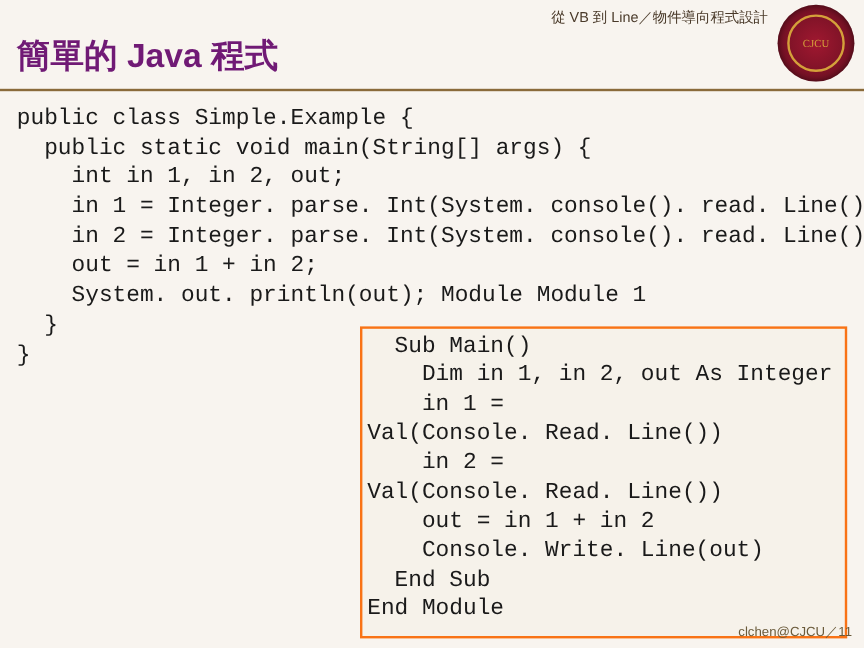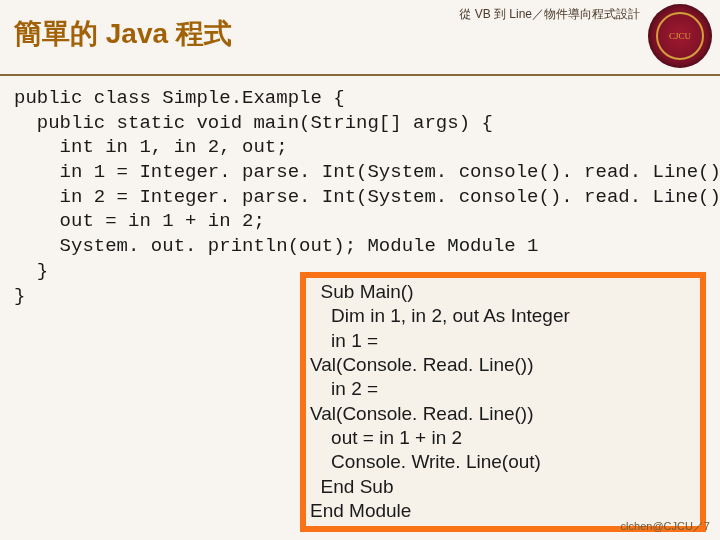--- a/index.html
+++ b/index.html
@@ -21,39 +21,39 @@
     box-shadow: inset 0 0 6px rgba(0,0,0,0.5);
     font-family: Liberation Serif, serif;
   }
   .logo-inner {
     width: 48px; height: 48px; border-radius: 50%;
     border: 2px solid #d4a03a;
     display:flex; align-items:center; justify-content:center;
     color:#d4a03a; font-size:9px; text-align:center;
   }
   .title {
-    position: absolute; top: 15px; left: 14px;
-    font-size: 28px; font-weight: bold; color: #a16207;
+    position: absolute; top: 28px; left: 14px;
+    font-size: 28px; font-weight: bold; color: #701a75;
   }
   .title-rule {
     position: absolute; top: 74px; left: 0; right: 0;
     height: 2px; background: #8a6a3a;
   }
   .code-java {
     position: absolute; top: 86px; left: 14px;
     font-family: "Courier New", monospace;
     font-size: 19px; line-height: 1.3; color: #1a1a1a;
     white-space: pre;
   }
   .vb-box {
     position: absolute; top: 272px; left: 300px;
     width: 406px; height: 260px;
     background: #f6f2ea;
-    border: 6px solid #f97316;
-    font-family: Liberation Sans, sans-serif;
+    border: 2px solid #f97316;
+    font-family: Liberation Mono, monospace;
     font-size: 19px; line-height: 1.28; color: #1a1a1a;
     white-space: pre;
     padding: 2px 4px;
   }
   .footer {
     position: absolute; bottom: 6px; right: 10px;
     font-size: 11px; color: #6a5a3a;
   }
 </style>
 </head>
@@ -82,13 +82,13 @@
     Dim in 1, in 2, out As Integer
     in 1 =
 Val(Console. Read. Line())
     in 2 =
 Val(Console. Read. Line())
     out = in 1 + in 2
     Console. Write. Line(out)
   End Sub
 End Module</div>
 
-<div class="footer">clchen@CJCU／7</div>
+<div class="footer">clchen@CJCU／11</div>
 
 </body></html>

